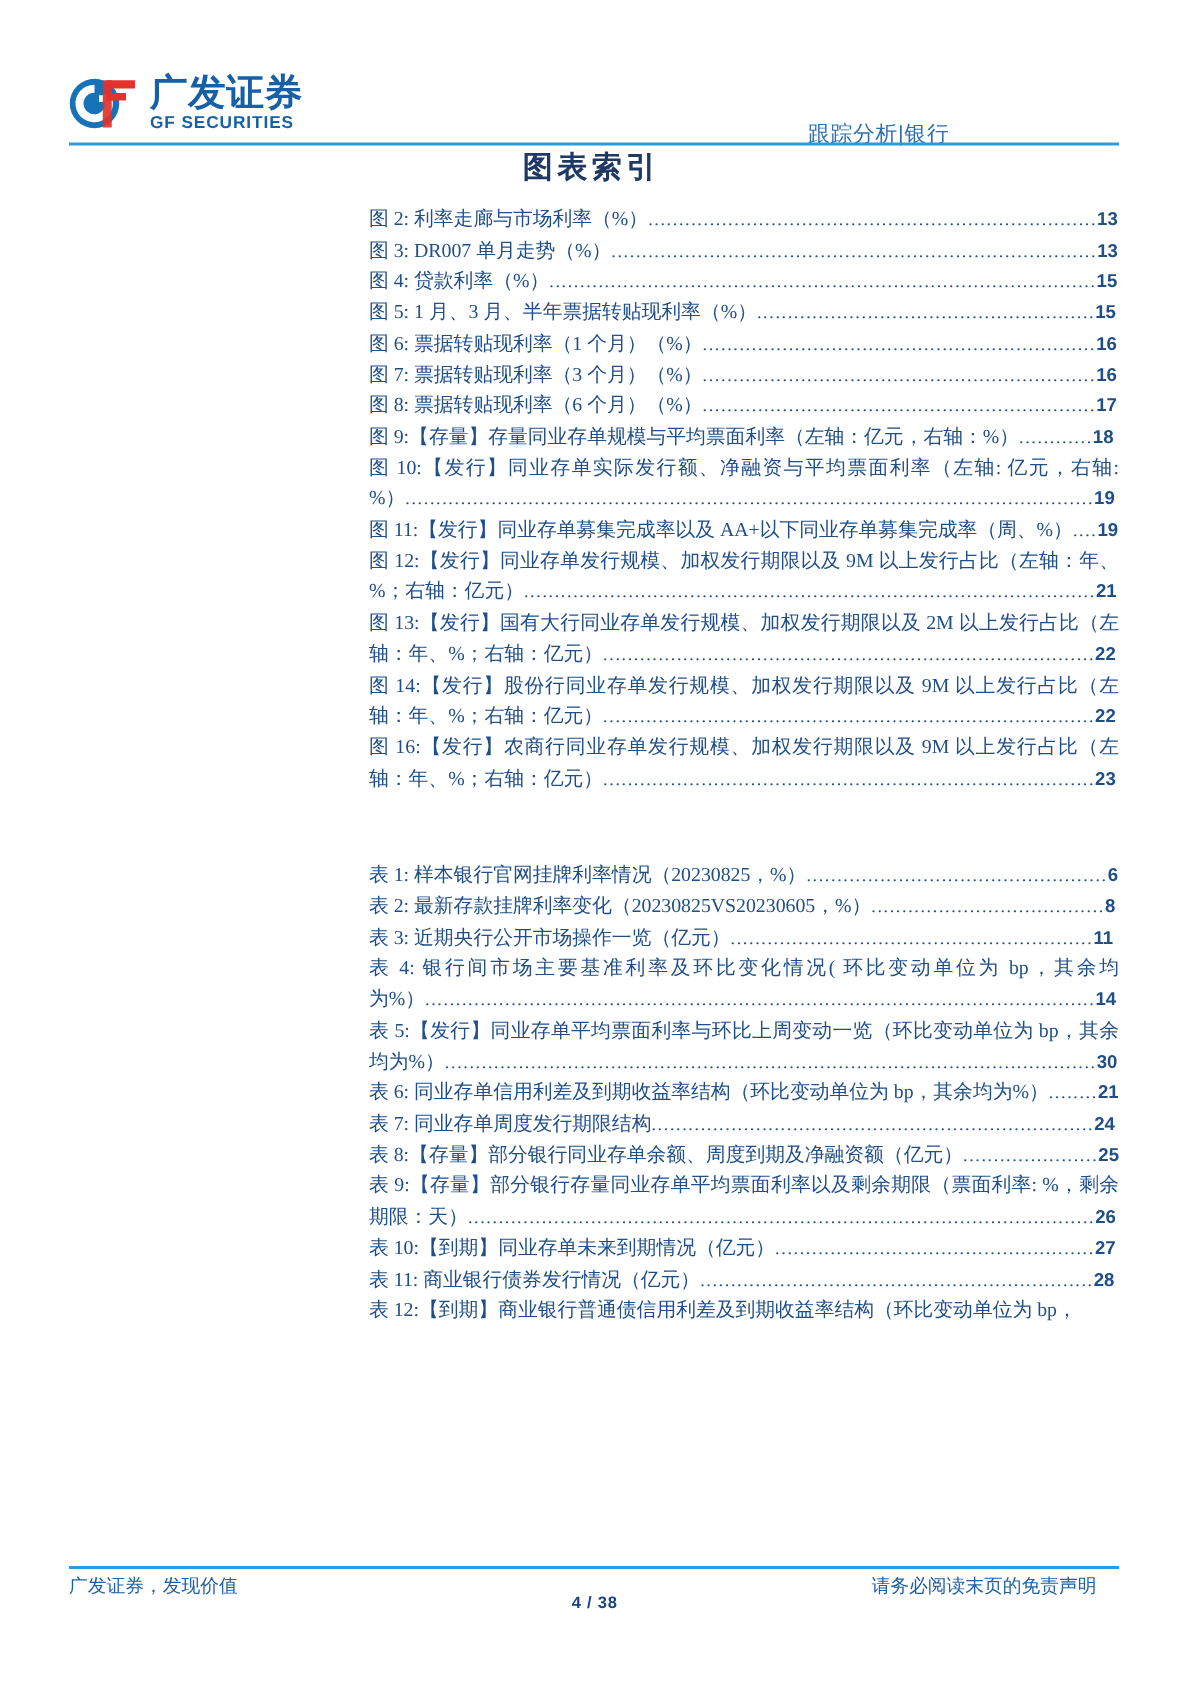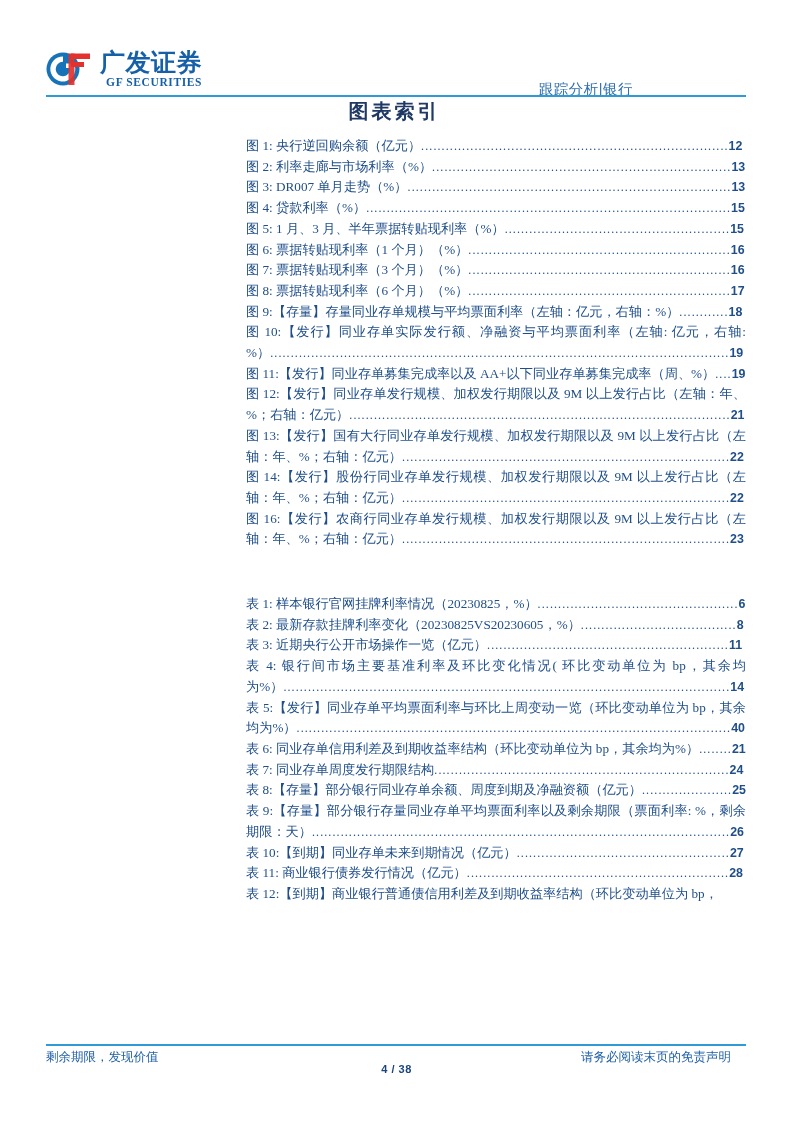--- a/index.html
+++ b/index.html
@@ -45,28 +45,27 @@
   }
   .logo-cn {
     font-family: "Liberation Sans", sans-serif;
     font-weight: bold;
     font-size: 25px;
     line-height: 26px;
     color: #1660a8;
     letter-spacing: 0.5px;
   }
   .logo-en {
-    font-family: Liberation Serif, serif;
+    font-family: Liberation Sans, sans-serif;
     font-weight: bold;
     font-size: 11.5px;
     line-height: 13px;
     color: #1660a8;
     letter-spacing: 0.6px;
     margin-top: 1px;
-    text-align: right;
   }
   .header-right {
     position: absolute;
     right: 47px;
     top: 80px;
     font-family: "Liberation Sans", sans-serif;
     font-size: 14.5px;
     color: #2e6fad;
     letter-spacing: 0.5px;
   }
@@ -186,48 +185,47 @@
   </div>
 
   <div class="header-right">跟踪分析|银行</div>
   <div class="header-rule"></div>
 </div>
 
 <div class="doc-title">图表索引</div>
 
 <div class="toc">
   <div class="toc-group" id="figs">
-      <p class="toc-entry"><span class="lbl">图 1:  央行逆回购余额（亿元）</span><span class="leader">...........................................................................</span><span class="pg">12</span></p>
       <p class="toc-entry"><span class="lbl">图 2:  利率走廊与市场利率（%）</span><span class="leader">.........................................................................</span><span class="pg">13</span></p>
       <p class="toc-entry"><span class="lbl">图 3:  DR007 单月走势（%）</span><span class="leader">...............................................................................</span><span class="pg">13</span></p>
       <p class="toc-entry"><span class="lbl">图 4:  贷款利率（%）</span><span class="leader">.........................................................................................</span><span class="pg">15</span></p>
       <p class="toc-entry"><span class="lbl">图 5:  1 月、3 月、半年票据转贴现利率（%）</span><span class="leader">.......................................................</span><span class="pg">15</span></p>
       <p class="toc-entry"><span class="lbl">图 6:  票据转贴现利率（1 个月）（%）</span><span class="leader">................................................................</span><span class="pg">16</span></p>
       <p class="toc-entry"><span class="lbl">图 7:  票据转贴现利率（3 个月）（%）</span><span class="leader">................................................................</span><span class="pg">16</span></p>
       <p class="toc-entry"><span class="lbl">图 8:  票据转贴现利率（6 个月）（%）</span><span class="leader">................................................................</span><span class="pg">17</span></p>
       <p class="toc-entry"><span class="lbl">图 9:【存量】存量同业存单规模与平均票面利率（左轴：亿元，右轴：%）</span><span class="leader">............</span><span class="pg">18</span></p>
       <p class="toc-entry"><span class="lbl">图 10:【发行】同业存单实际发行额、净融资与平均票面利率（左轴: 亿元，右轴: %）</span><span class="leader">................................................................................................................</span><span class="pg">19</span></p>
       <p class="toc-entry"><span class="lbl">图 11:【发行】同业存单募集完成率以及 AA+以下同业存单募集完成率（周、%）</span><span class="leader">....</span><span class="pg">19</span></p>
       <p class="toc-entry"><span class="lbl">图 12:【发行】同业存单发行规模、加权发行期限以及 9M 以上发行占比（左轴：年、%；右轴：亿元）</span><span class="leader">.............................................................................................</span><span class="pg">21</span></p>
-      <p class="toc-entry"><span class="lbl">图 13:【发行】国有大行同业存单发行规模、加权发行期限以及 9M 以上发行占比（左轴：年、%；右轴：亿元）</span><span class="leader">................................................................................</span><span class="pg">22</span></p>
+      <p class="toc-entry"><span class="lbl">图 13:【发行】国有大行同业存单发行规模、加权发行期限以及 2M 以上发行占比（左轴：年、%；右轴：亿元）</span><span class="leader">................................................................................</span><span class="pg">22</span></p>
       <p class="toc-entry"><span class="lbl">图 14:【发行】股份行同业存单发行规模、加权发行期限以及 9M 以上发行占比（左轴：年、%；右轴：亿元）</span><span class="leader">................................................................................</span><span class="pg">22</span></p>
       <p class="toc-entry"><span class="lbl">图 16:【发行】农商行同业存单发行规模、加权发行期限以及 9M 以上发行占比（左轴：年、%；右轴：亿元）</span><span class="leader">................................................................................</span><span class="pg">23</span></p>
     </div>
   <div class="toc-group" id="tbls">
       <p class="toc-entry"><span class="lbl">表 1:  样本银行官网挂牌利率情况（20230825，%）</span><span class="leader">.................................................</span><span class="pg">6</span></p>
       <p class="toc-entry"><span class="lbl">表 2:  最新存款挂牌利率变化（20230825VS20230605，%）</span><span class="leader">......................................</span><span class="pg">8</span></p>
       <p class="toc-entry"><span class="lbl">表 3:  近期央行公开市场操作一览（亿元）</span><span class="leader">...........................................................</span><span class="pg">11</span></p>
       <p class="toc-entry"><span class="lbl">表 4: 银行间市场主要基准利率及环比变化情况( 环比变动单位为 bp，其余均为%）</span><span class="leader">.............................................................................................................</span><span class="pg">14</span></p>
-      <p class="toc-entry"><span class="lbl">表 5:【发行】同业存单平均票面利率与环比上周变动一览（环比变动单位为 bp，其余均为%）</span><span class="leader">..........................................................................................................</span><span class="pg">40</span></p>
+      <p class="toc-entry"><span class="lbl">表 5:【发行】同业存单平均票面利率与环比上周变动一览（环比变动单位为 bp，其余均为%）</span><span class="leader">..........................................................................................................</span><span class="pg">30</span></p>
       <p class="toc-entry"><span class="lbl">表 6:  同业存单信用利差及到期收益率结构（环比变动单位为 bp，其余均为%）</span><span class="leader">........</span><span class="pg">21</span></p>
       <p class="toc-entry"><span class="lbl">表 7:  同业存单周度发行期限结构</span><span class="leader">........................................................................</span><span class="pg">24</span></p>
       <p class="toc-entry"><span class="lbl">表 8:【存量】部分银行同业存单余额、周度到期及净融资额（亿元）</span><span class="leader">......................</span><span class="pg">25</span></p>
       <p class="toc-entry"><span class="lbl">表 9:【存量】部分银行存量同业存单平均票面利率以及剩余期限（票面利率: %，剩余期限：天）</span><span class="leader">......................................................................................................</span><span class="pg">26</span></p>
       <p class="toc-entry"><span class="lbl">表 10:【到期】同业存单未来到期情况（亿元）</span><span class="leader">....................................................</span><span class="pg">27</span></p>
       <p class="toc-entry"><span class="lbl">表 11:  商业银行债券发行情况（亿元）</span><span class="leader">................................................................</span><span class="pg">28</span></p>
       <p class="toc-entry"><span class="lbl">表 12:【到期】商业银行普通债信用利差及到期收益率结构（环比变动单位为 bp，</span><span class="leader"></span><span class="pg"></span></p>
     </div>
 </div>
 
 <div class="footer-rule"></div>
-<div class="footer-left">剩余期限，发现价值</div>
+<div class="footer-left">广发证券，发现价值</div>
 <div class="footer-right">请务必阅读末页的免责声明</div>
 <div class="footer-page">4 / 38</div>
 
 </body></html>

